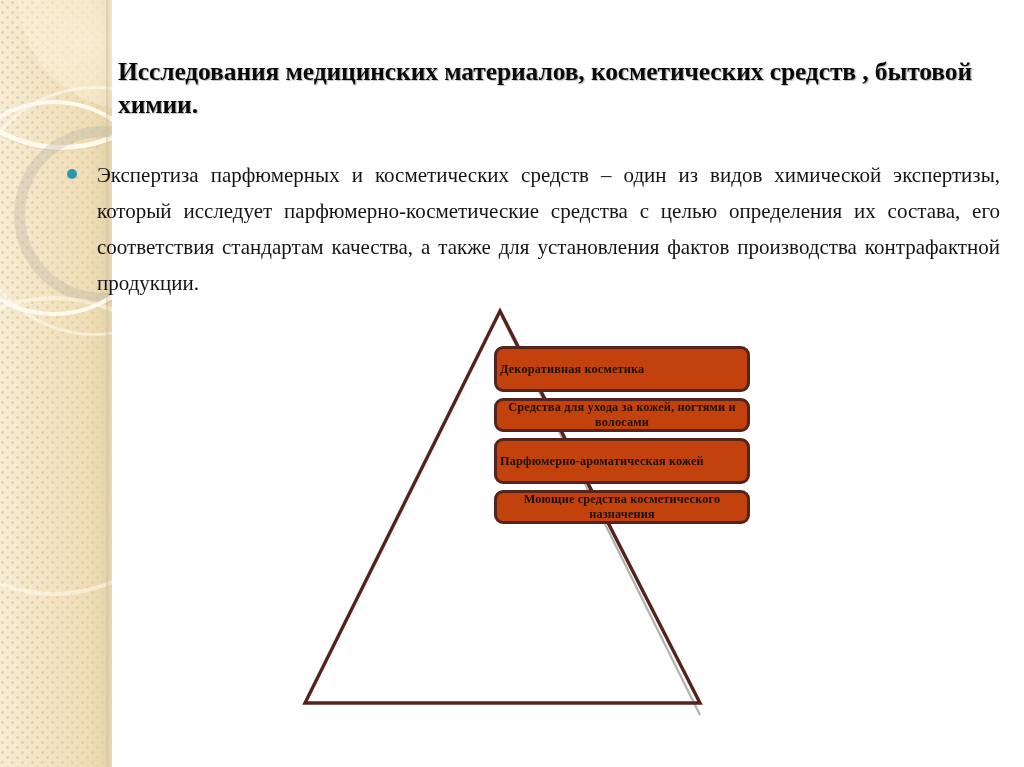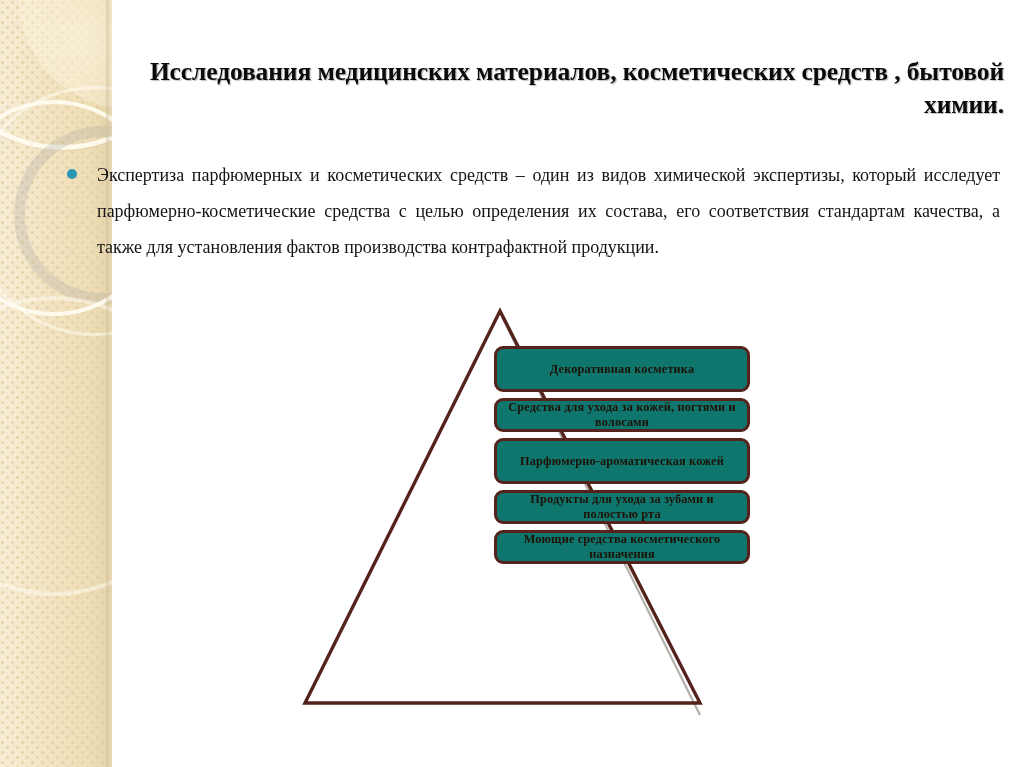--- a/index.html
+++ b/index.html
@@ -84,35 +84,35 @@
     width: 10px; height: 10px;
     border-radius: 50%;
     background: #2b96b4;
   }
 
   
   #title {
     position: absolute;
     left: 118px; top: 55px;
     width: 886px;
-    text-align: right;
+    text-align: left;
     font-size: 25.5px;
     font-weight: bold;
     line-height: 33px;
     color: #0a0a0a;
     text-shadow: 1.2px 1.2px 0.8px rgba(140,140,140,0.55);
     letter-spacing: -0.1px;
   }
 
   
   #body-text {
     position: absolute;
     left: 97px; top: 157px;
     width: 903px;
-    font-size: 18px;
+    font-size: 21px;
     line-height: 36px;
     color: #141414;
     text-align: justify;
     text-justify: inter-word;
   }
 
   
   #pyramid-area {
     position: absolute;
     left: 280px; top: 295px;
@@ -126,30 +126,30 @@
   #boxes {
     position: absolute;
     left: 214px; top: 51px;
     width: 258px;
   }
   .pyr-box {
     position: relative;
     width: 256px;
     border: 3px solid #53231c;
     border-radius: 9px;
-    background: #0f766e;
+    background: #c2410c;
     color: #1d1208;
     font-weight: bold;
     font-size: 12.3px;
     line-height: 15px;
     text-align: center;
     display: flex;
     align-items: center;
-    justify-content: center;
-    padding: 3px 9px;
+    justify-content: flex-start;
+    padding: 3px 3px;
     letter-spacing: 0.15px;
     margin-bottom: 6px;
   }
   .pyr-box.h1 { height: 46px; }
   .pyr-box.h2 { height: 34px; }
 </style>
 </head>
 <body>
 
 <div id="slide">
@@ -182,21 +182,18 @@
       <div class="pyr-box h1">
         <span>Декоративная косметика</span>
       </div>
       <div class="pyr-box h2">
         <span>Средства для ухода за кожей, ногтями и волосами</span>
       </div>
       <div class="pyr-box h1">
         <span>Парфюмерно-ароматическая кожей</span>
       </div>
       <div class="pyr-box h2">
-        <span>Продукты для ухода за зубами и полостью рта</span>
-      </div>
-      <div class="pyr-box h2">
         <span>Моющие средства косметического назначения</span>
       </div>
     </div>
   </div>
 
 </div>
 
 </body></html>

